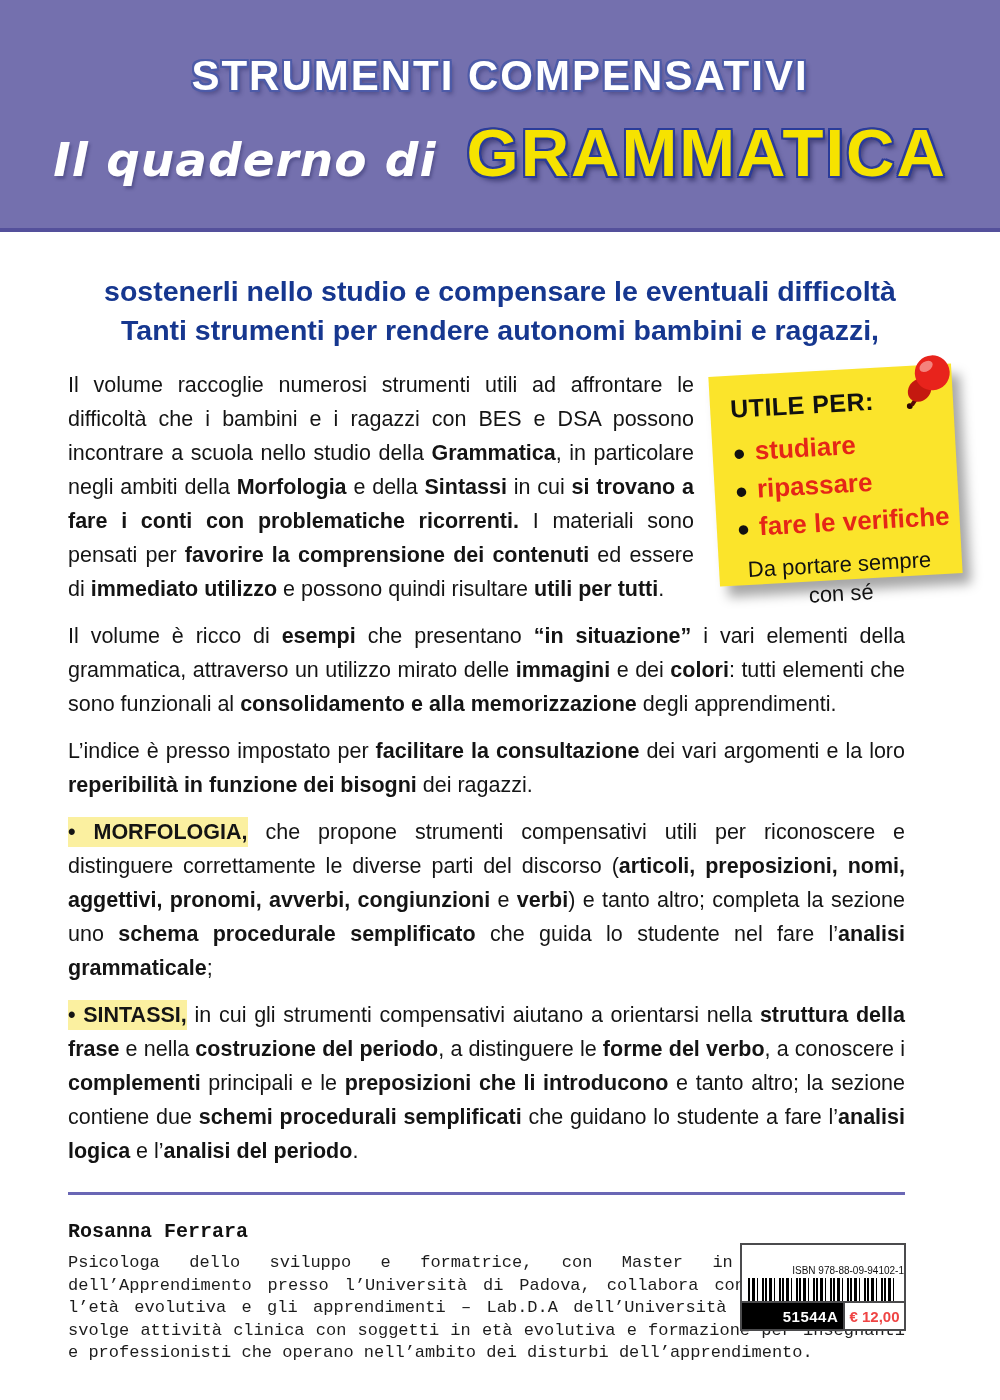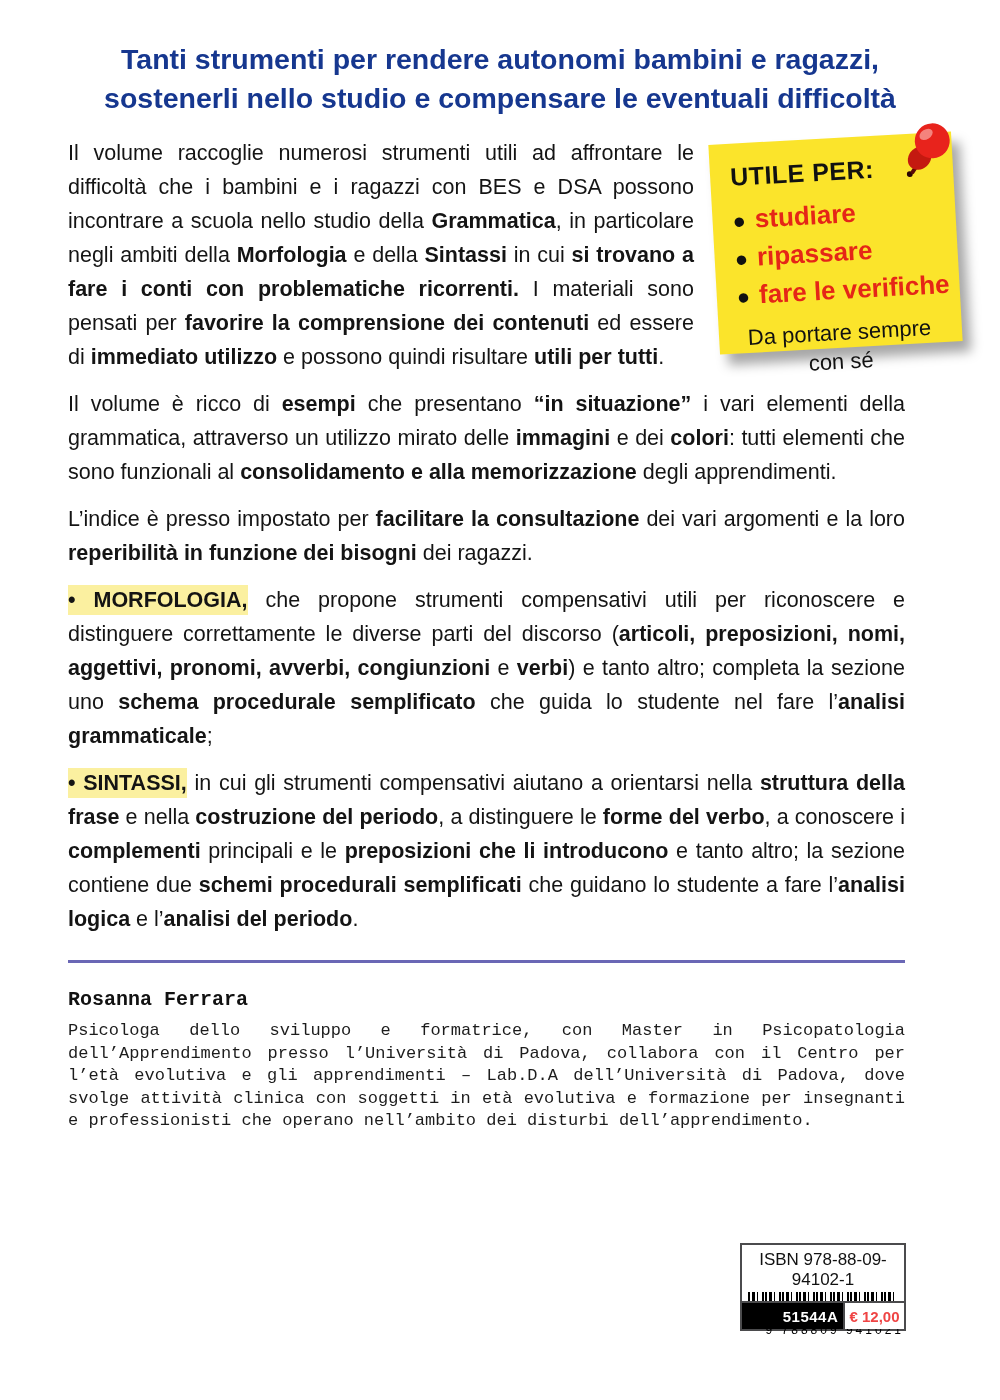--- a/index.html
+++ b/index.html
@@ -45,45 +45,52 @@
 
   
   .rule{border:none;border-top:3px solid #6a67b5;margin:24px 0 0;}
   .authors{margin-top:20px;font-family:Liberation Mono, monospace;}
   .author-name{font-size:20px;font-weight:bold;color:#111;margin:20px 0 3px;text-align:left;}
   .author-bio{font-size:17px;line-height:22.5px;color:#1c1c1c;text-align:justify;}
 
   
   .pricebox{position:absolute;left:740px;top:1243px;width:166px;height:88px;
     border:2px solid #4b4b4d;background:#fff;box-sizing:border-box;}
-  .isbn{font-size:17px;text-align:center;color:#111;padding-top:5px;}
+  .isbn{font-size:10px;text-align:right;color:#111;padding-top:20px;}
   .bars{height:30px;margin:2px 6px 0;
     background:repeating-linear-gradient(90deg,
       #000 0px,#000 2px,#fff 2px,#fff 4px,
       #000 4px,#000 7px,#fff 7px,#fff 9px,
       #000 9px,#000 10px,#fff 10px,#fff 14px,
       #000 14px,#000 16px,#fff 16px,#fff 17px);}
   .digits{font-family:Liberation Sans, sans-serif;font-size:12px;text-align:right;
     letter-spacing:3px;color:#000;margin-top:1px;}
   .pricerow{position:absolute;left:0;right:0;bottom:0;height:26px;display:flex;
     border-top:2px solid #4b4b4d;}
   .code-cell{flex:1.1;background:#000;color:#fff;font-weight:bold;font-size:15px;
     display:flex;align-items:center;justify-content:center;letter-spacing:.5px;padding-left:36px;}
   .price-cell{flex:1;background:#fff;color:#ef4444;font-weight:bold;font-size:15px;
     display:flex;align-items:center;justify-content:center;border-left:2px solid #4b4b4d;}
 </style>
 </head>
 <body>
 
 <div class="page">
 
+  <header class="band">
+    <div class="series">STRUMENTI COMPENSATIVI</div>
+    <div class="title-row">
+      <span class="script-title">Il quaderno di</span>
+      <span class="main-title">GRAMMATICA</span>
+    </div>
+  </header>
 
   <div class="tagline">
+    <div>sostenerli nello studio e compensare le eventuali difficoltà</div>
     <div>Tanti strumenti per rendere autonomi bambini e ragazzi,</div>
-    <div>sostenerli nello studio e compensare le eventuali difficoltà</div>
   </div>
 
   <main class="content">
 
     <aside class="sticky-wrap">
       <div class="sticky">
         <svg class="pin" viewBox="0 0 70 70">
           <circle cx="17" cy="54" r="3" fill="#2a0503"></circle>
           <path d="M20 52 L31 37" stroke="#5a0a06" stroke-width="4" stroke-linecap="round"></path>
           <ellipse cx="28" cy="38" rx="13" ry="11" fill="#c41910" transform="rotate(-40 28 38)"></ellipse>

